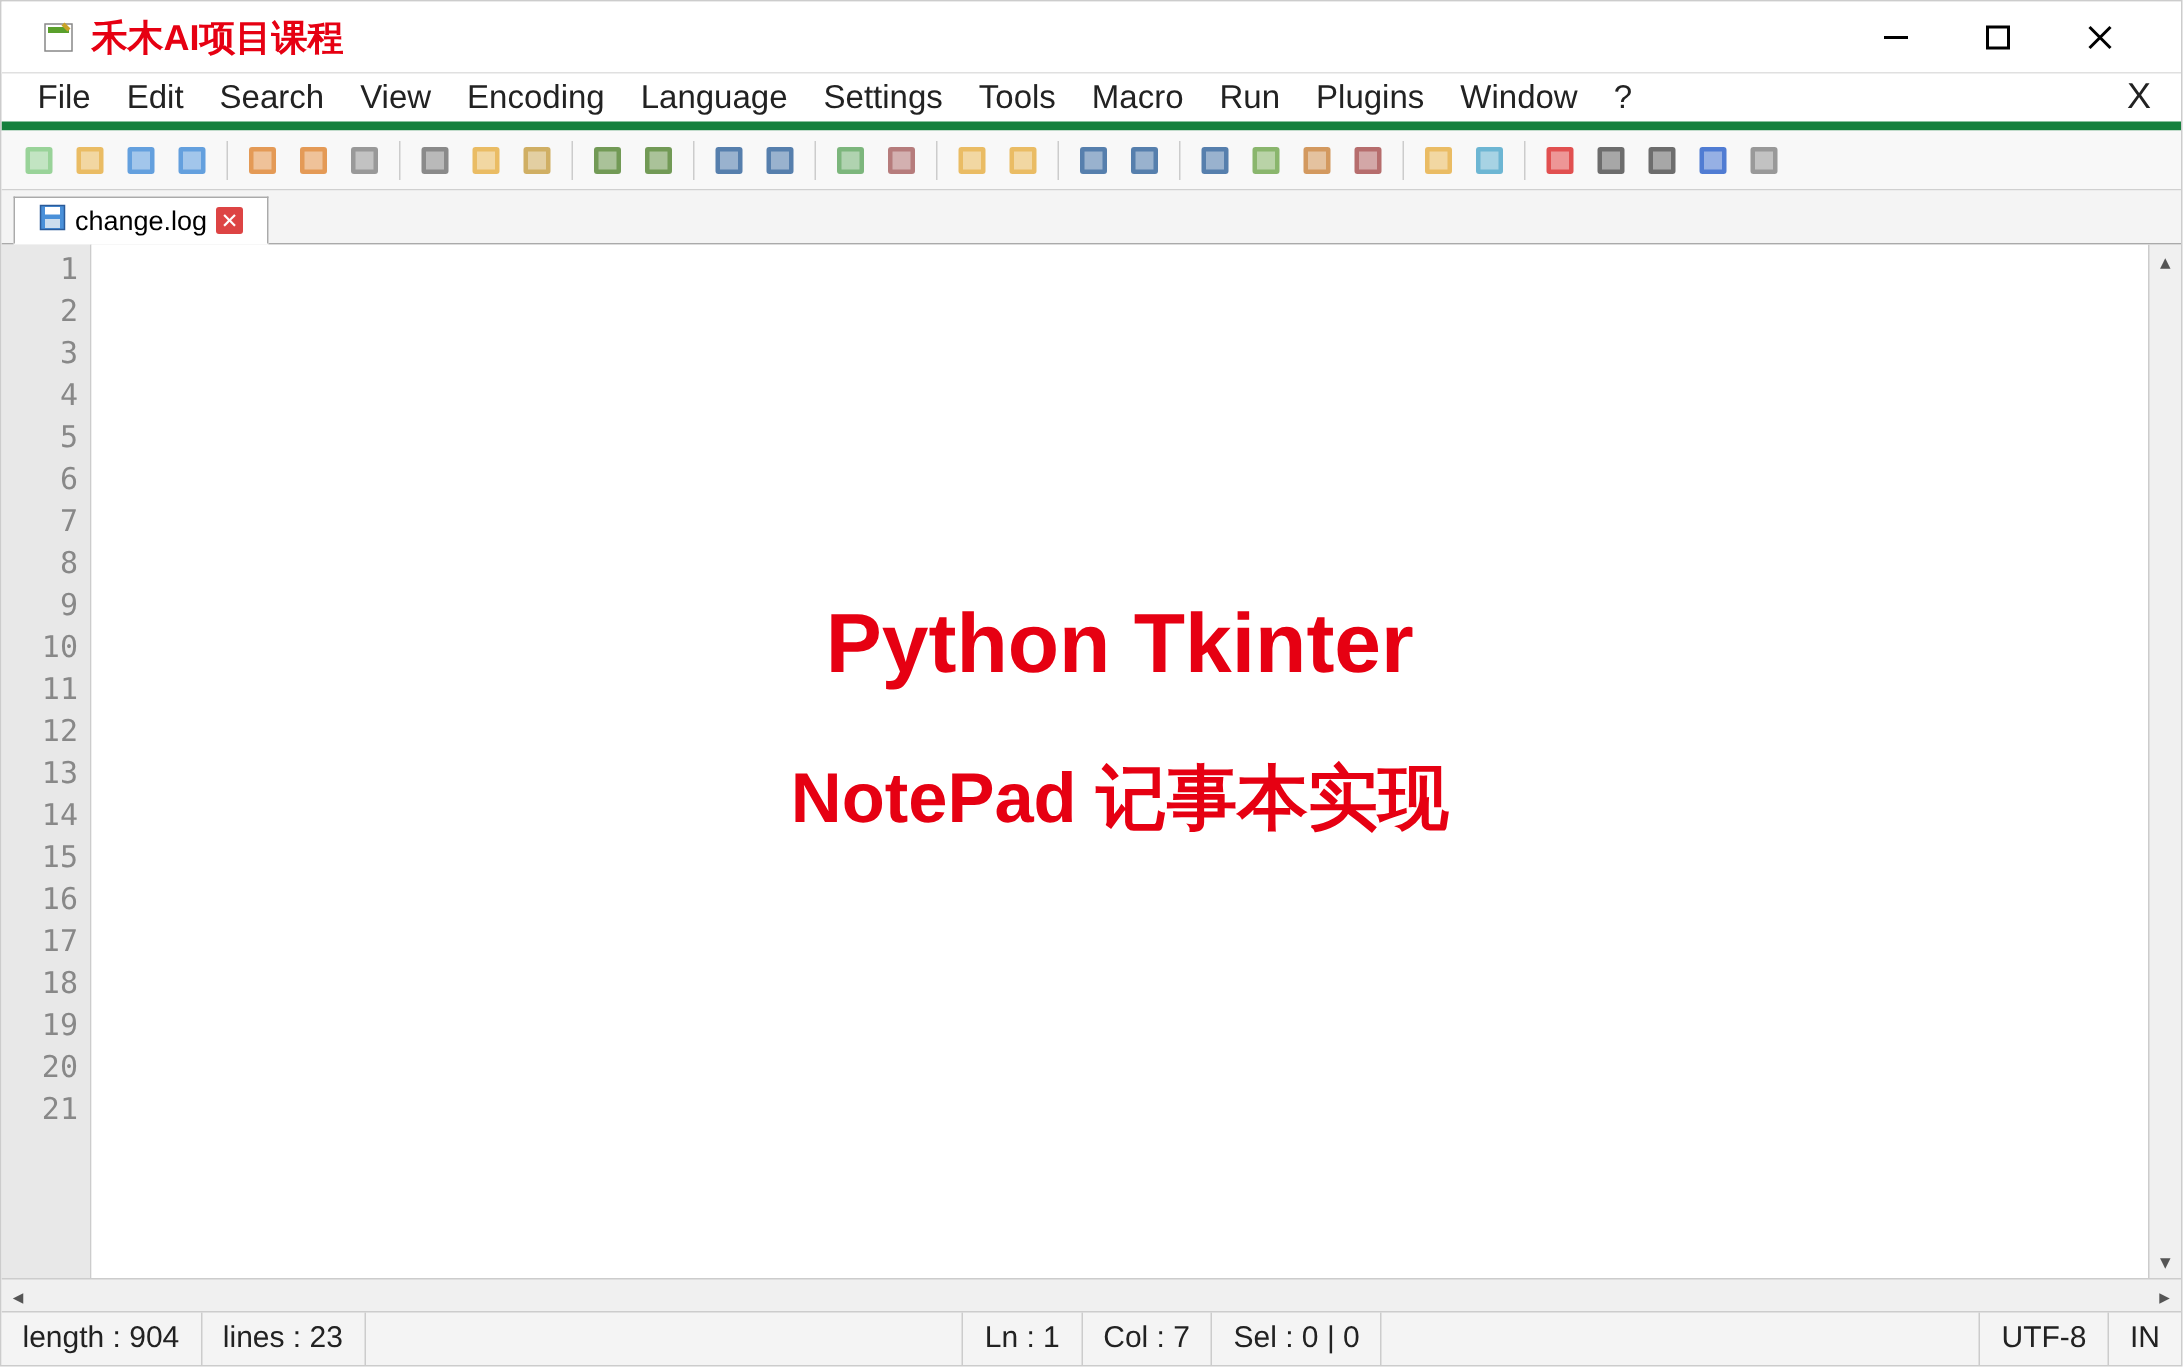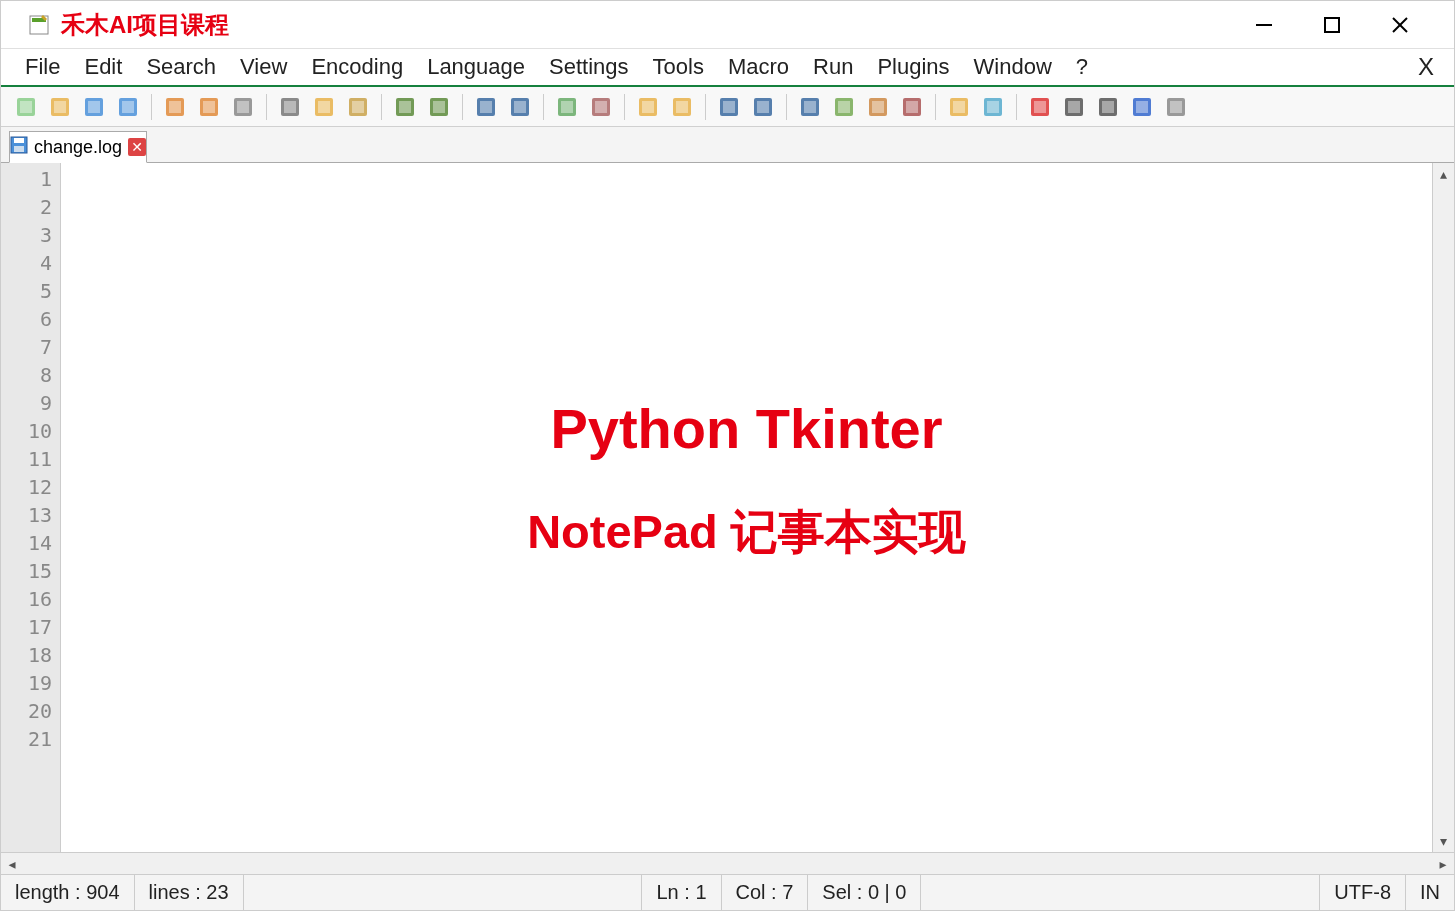--- a/index.html
+++ b/index.html
@@ -37,21 +37,21 @@
   width: 60px; height: 40px;
   display: flex; align-items: center; justify-content: center;
   font-size: 24px;
   cursor: pointer;
 }
 .menubar {
   height: 38px;
   display: flex;
   align-items: center;
   padding: 0 12px;
-  border-bottom: 2px solid #15803d;
+  border-bottom: 6px solid #15803d;
   font-size: 22px;
   color: #222;
 }
 .menubar .menu-item { padding: 4px 12px; cursor: pointer; }
 .menubar .close-x {
   margin-left: auto;
   font-size: 24px;
   padding: 0 8px;
   cursor: pointer;
 }
@@ -79,21 +79,21 @@
   height: 36px;
   display: flex;
   align-items: flex-end;
   padding: 0 8px;
   background: #f4f4f4;
   border-bottom: 1px solid #aaa;
 }
 .tab {
   height: 32px;
   display: flex; align-items: center;
-  padding: 0 0;
+  padding: 0 16px;
   background: #fff;
   border: 1px solid #aaa;
   border-bottom: 1px solid #fff;
   margin-bottom: -1px;
   font-size: 18px;
   gap: 6px;
 }
 .tab-close {
   width: 18px; height: 18px;
   background: #d44;

